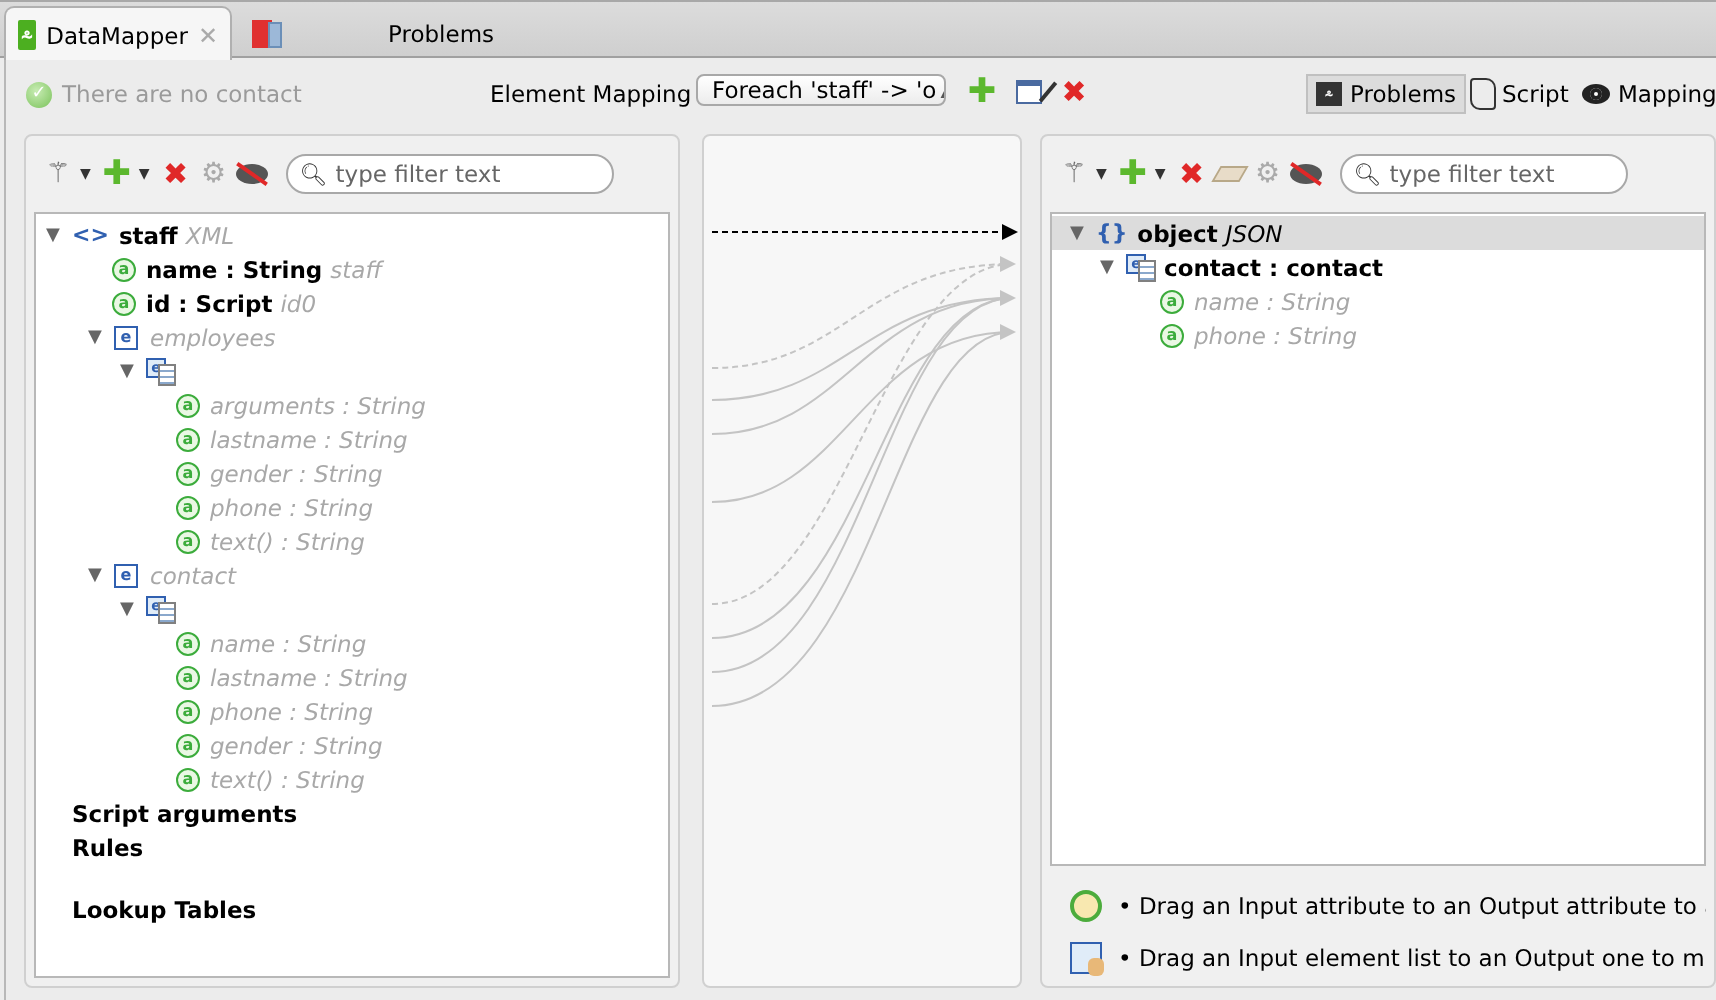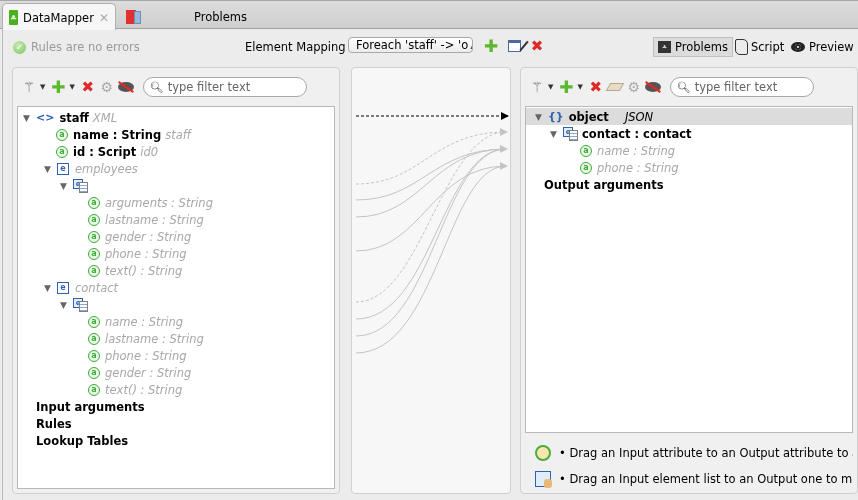--- a/index.html
+++ b/index.html
@@ -82,21 +82,21 @@
         <span class="r"></span>
         <span class="b"></span>
       </span>
     <span>Problems</span>
   </div>
 </div>
 
 <div class="toolbar">
   <div class="status">
     <span class="ok-icon">✓</span>
-    <span>Rules are no errors</span>
+    <span>There are no contact</span>
   </div>
   <span class="em-label">Element Mapping</span>
   <div class="em-select">
     <span>Foreach 'staff' -&gt; 'o</span>
     <span class="arr">▲▼</span>
   </div>
   <span class="tb-icon plus" style="left:483px">✚</span>
   <span class="tb-icon" style="left:506px">
       <span class="edit-icon"></span>
     </span>
@@ -104,21 +104,21 @@
   <div class="view-btn sel" style="left:653px">
     <span class="graph-icon">⸛</span>
     <span>Problems</span>
   </div>
   <div class="view-btn" style="left:731px">
     <span class="script-icon"></span>
     <span>Script</span>
   </div>
   <div class="view-btn" style="left:787px">
     <span class="eye-icon"></span>
-    <span>Preview</span>
+    <span>Mapping</span>
   </div>
 </div>
 
 <div class="leftedge"></div>
 
 <div class="panel left">
   <div class="ptool">
     <span class="pt-ic wand">⚚</span>
       <span class="drop">▼</span>
     <span class="pt-ic plus">✚</span>
@@ -207,23 +207,23 @@
         <span class="g">phone : String</span>
       </div>
     <div class="row" style="left:70px;top:257px">
         <span class="a-ic">a</span>
         <span class="g">gender : String</span>
       </div>
     <div class="row" style="left:70px;top:274px">
         <span class="a-ic">a</span>
         <span class="g">text() : String</span>
       </div>
-    <div class="row b" style="left:18px;top:291px">Input arguments</div>
+    <div class="row b" style="left:18px;top:291px">Script arguments</div>
     <div class="row b" style="left:18px;top:308px">Rules</div>
-    <div class="row b" style="left:18px;top:325px">Lookup Tables</div>
+    <div class="row b" style="left:18px;top:339px">Lookup Tables</div>
   </div>
 </div>
 
 <div class="panel mid">
   <svg width="160" height="427" viewBox="0 0 160 427">
     <defs>
       <marker id="ab" markerWidth="8" markerHeight="8" refX="7" refY="4" orient="auto">
           <path d="M0,0 L8,4 L0,8 z" fill="#000"></path>
         </marker>
       <marker id="ag" markerWidth="8" markerHeight="8" refX="7" refY="4" orient="auto">
@@ -264,39 +264,38 @@
     <div class="filter" style="width:144px">
       <span class="mag">🔍︎</span>
       <span>type filter text</span>
     </div>
   </div>
   <div class="tree">
     <div class="row sel" style="top:1px;padding-left:9px">
       <span class="tw">▼</span>
       <span class="json-ic">{}</span>
       <span class="b">object</span>
-      <span style="font-style:italic;margin-left:16px">JSON</span>
+      <span style="font-style:italic;margin-left:4px">JSON</span>
     </div>
     <div class="row" style="left:24px;top:18px">
       <span class="tw">▼</span>
       <span class="el-ic">
           <span class="b1">e</span>
           <span class="b2"></span>
         </span>
       <span class="b">contact : contact</span>
     </div>
     <div class="row" style="left:54px;top:35px">
         <span class="a-ic">a</span>
         <span class="g">name : String</span>
       </div>
     <div class="row" style="left:54px;top:52px">
         <span class="a-ic">a</span>
         <span class="g">phone : String</span>
       </div>
-    <div class="row b" style="left:18px;top:69px">Output arguments</div>
   </div>
   <div class="hints">
     <div class="hint" style="top:6px">
       <span class="hint-ic1"></span>
       <span>• Drag an Input attribute to an Output attribute to assign</span>
     </div>
     <div class="hint" style="top:32px">
       <span class="hint-ic2"></span>
       <span>• Drag an Input element list to an Output one to map them</span>
     </div>

